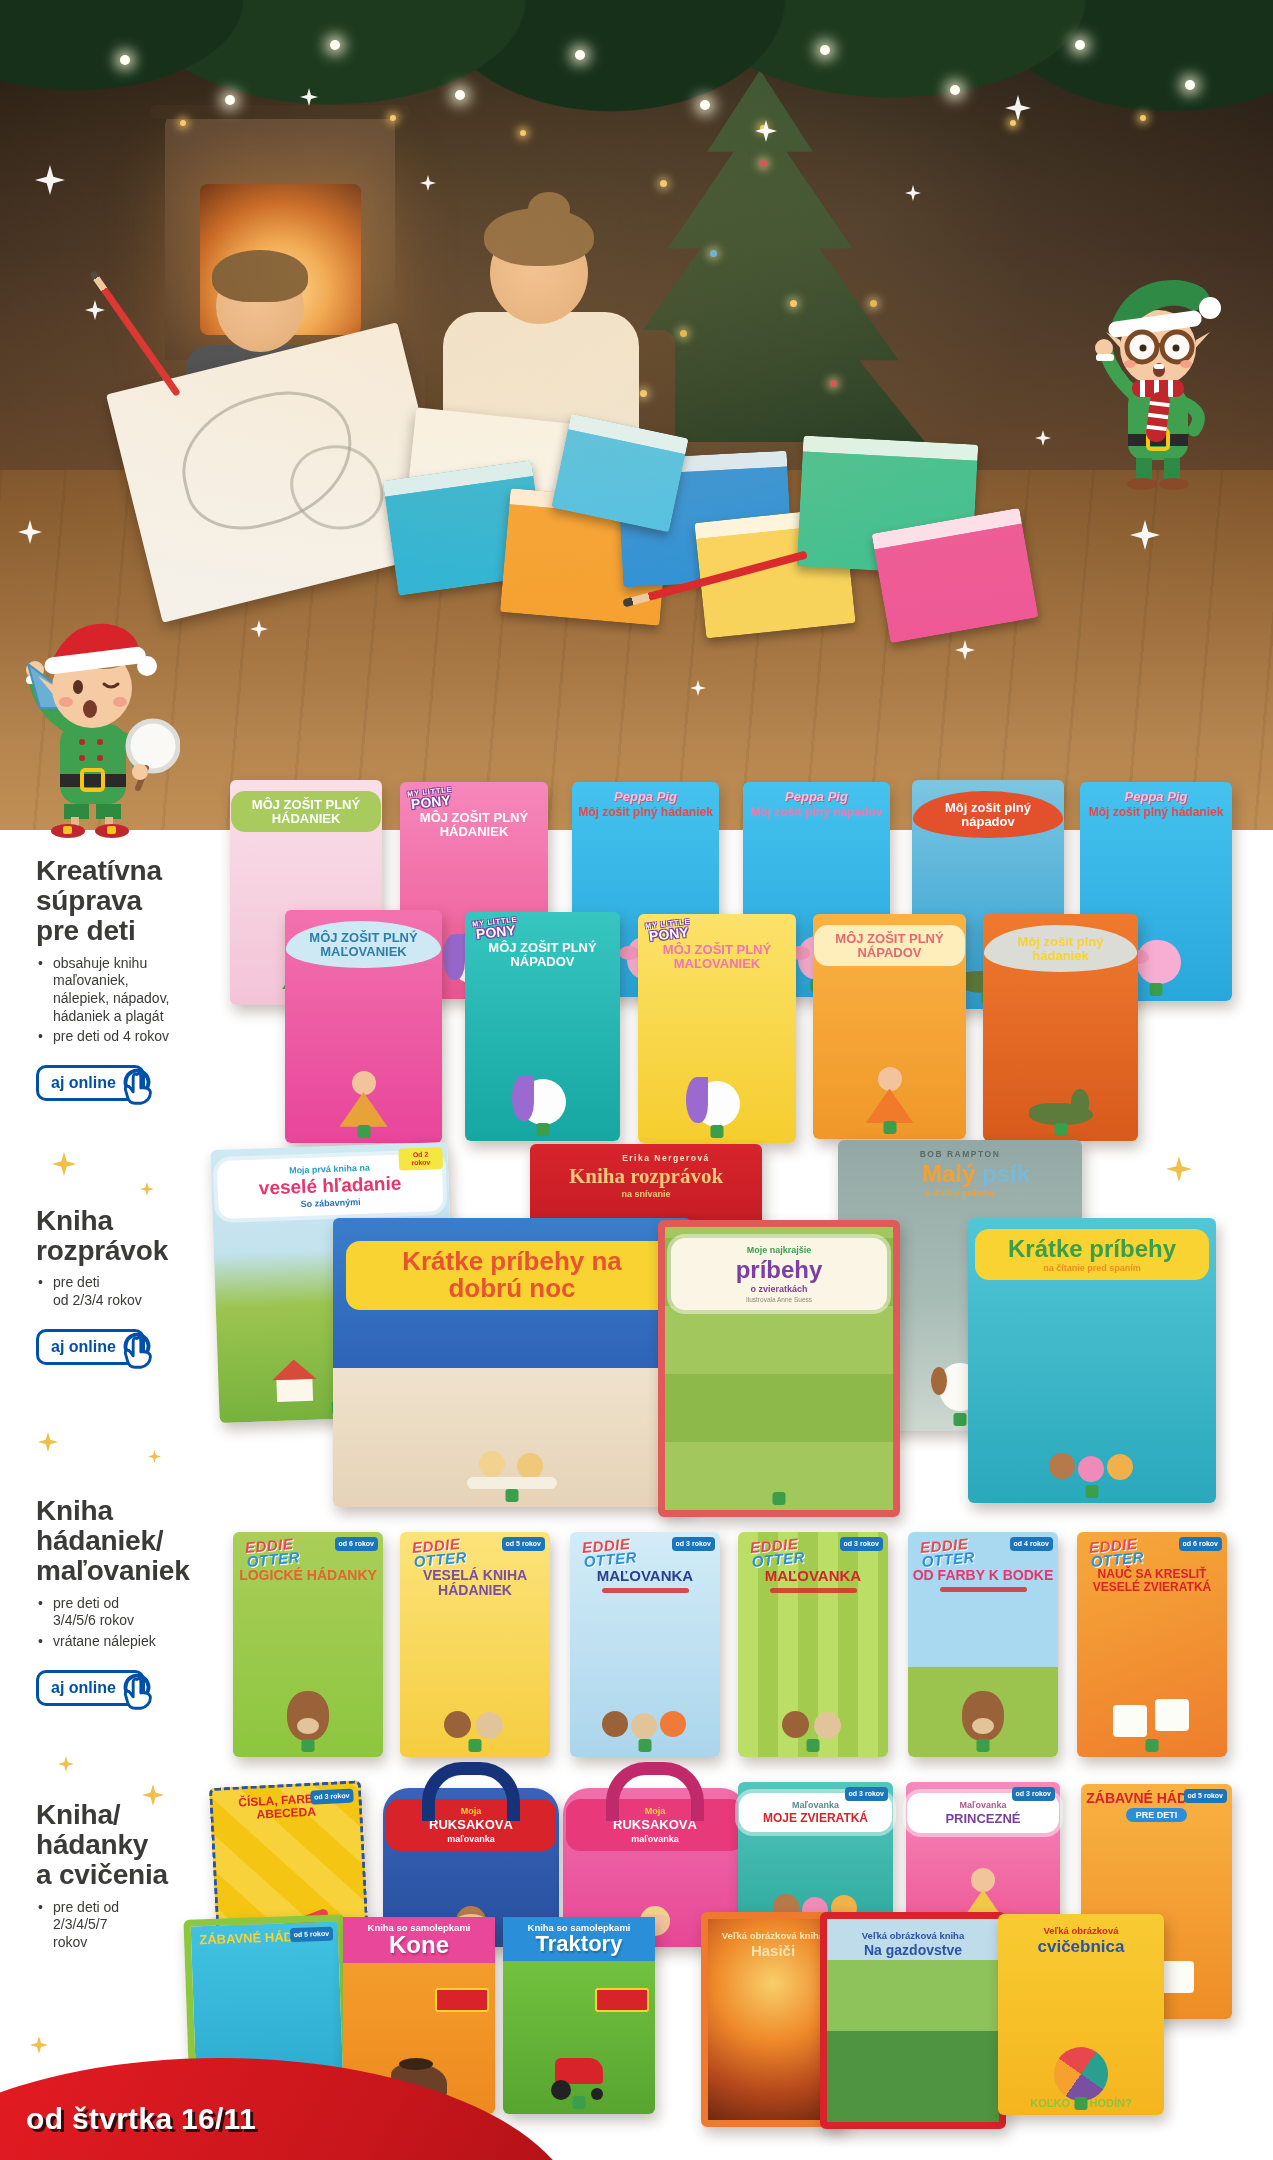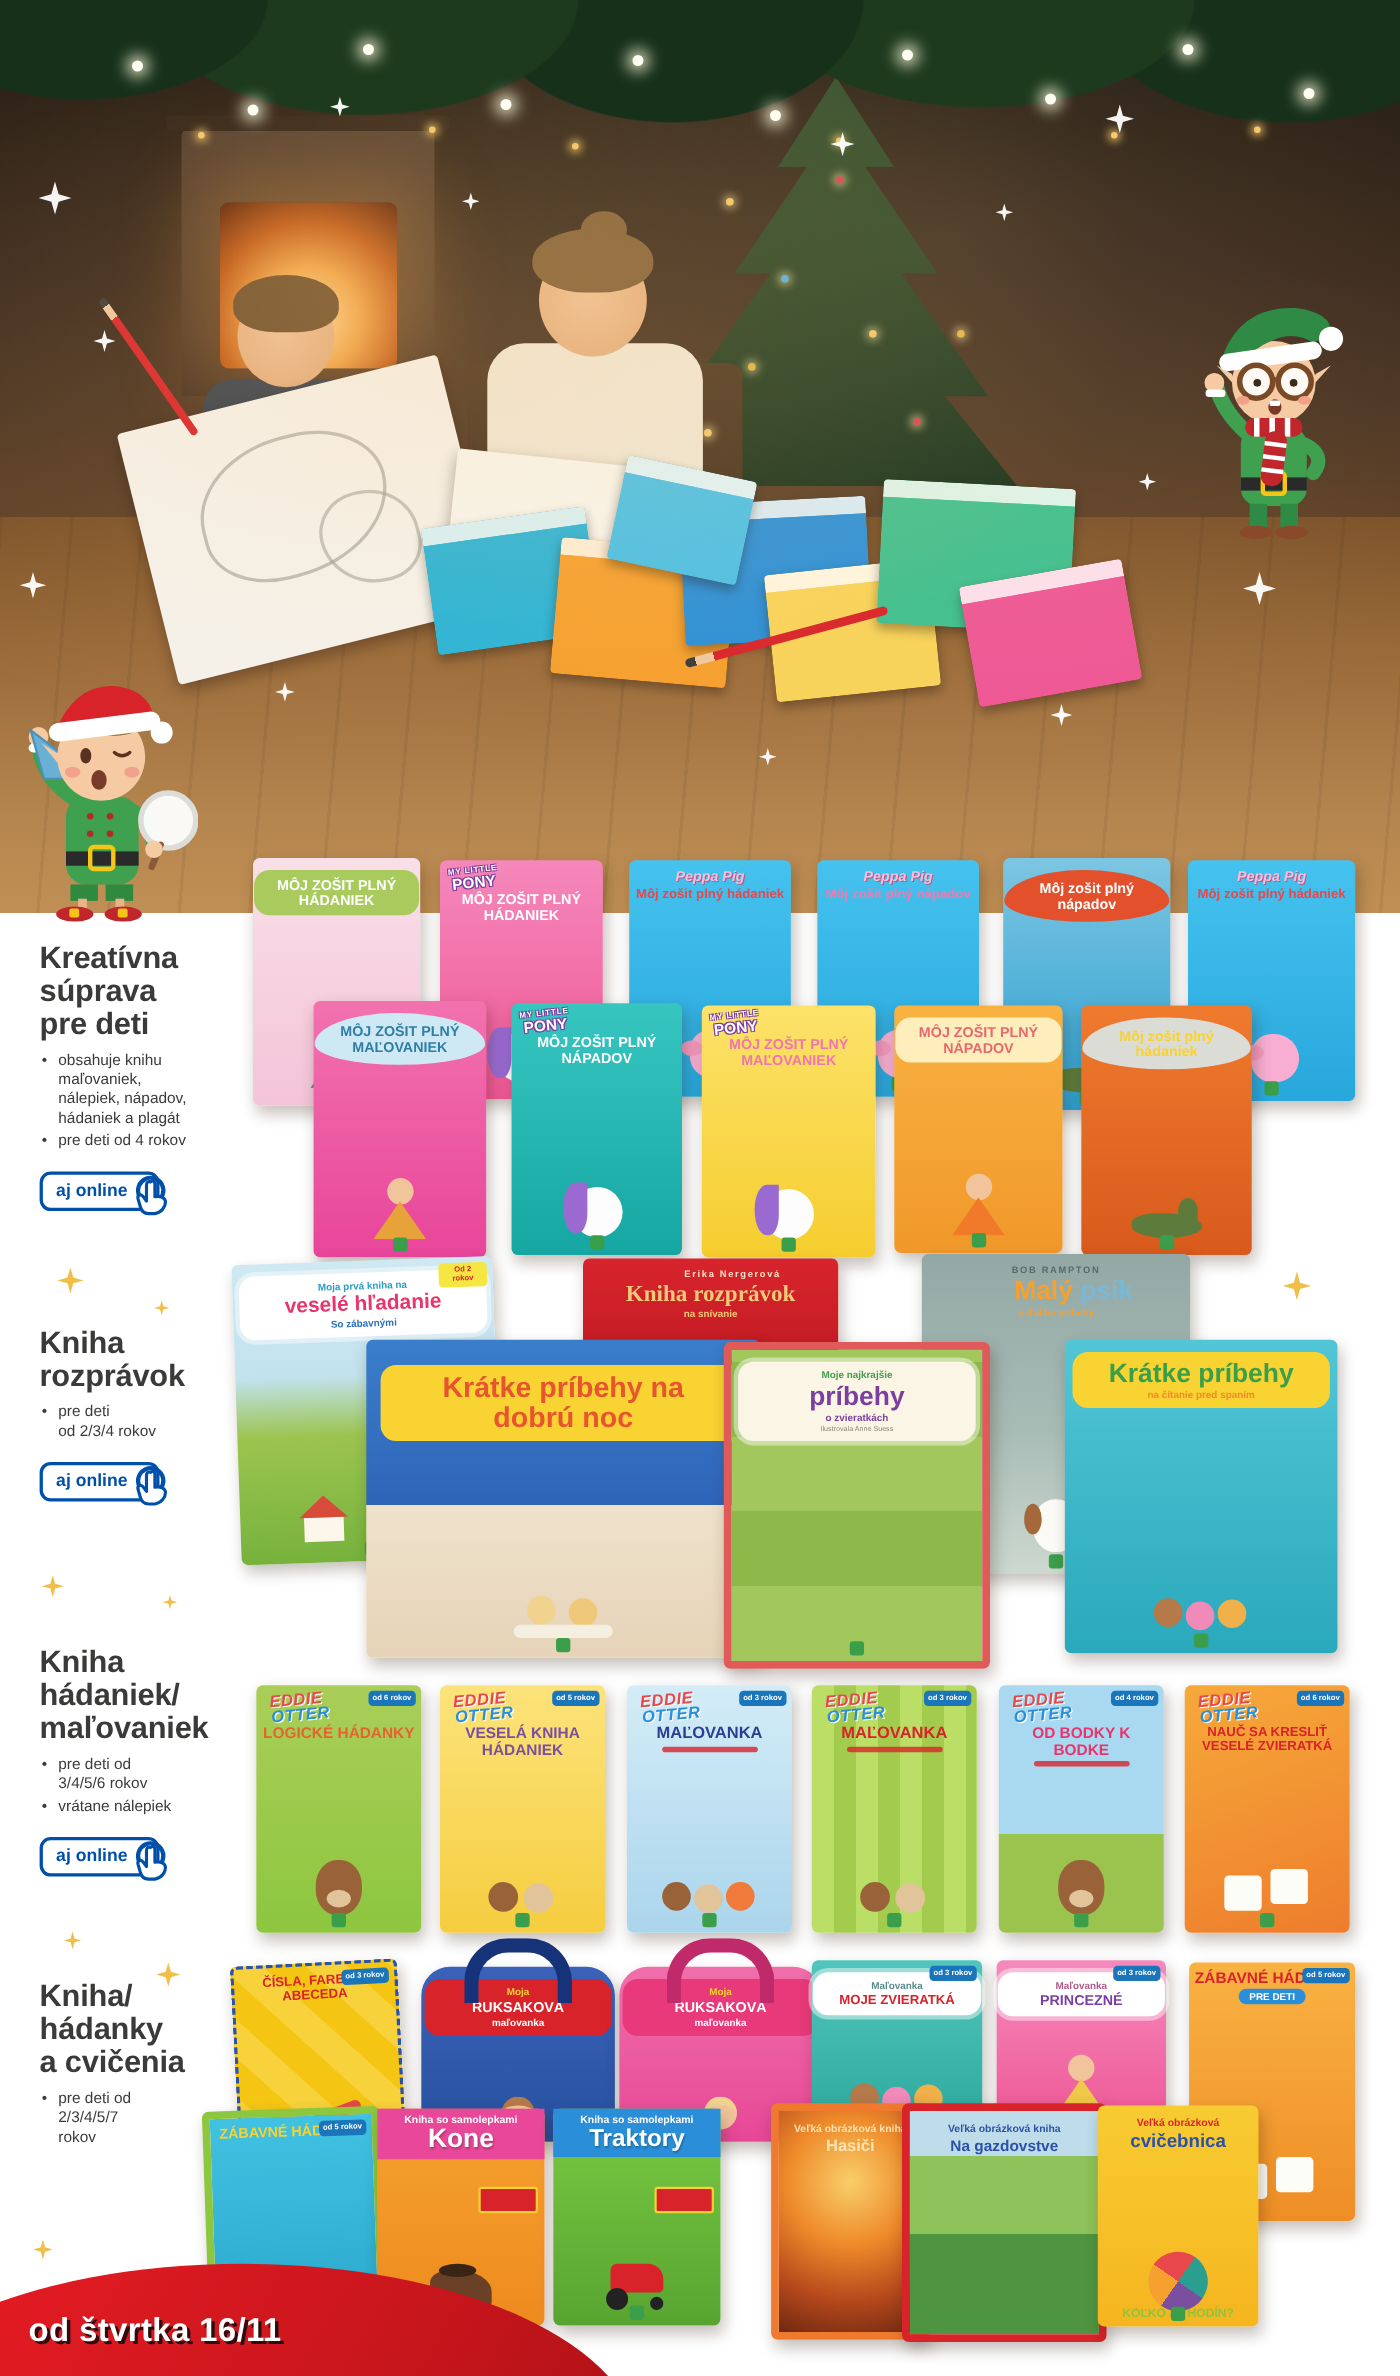--- a/index.html
+++ b/index.html
@@ -560,21 +560,21 @@
       <span class="redline"></span>
       <span class="art icon-pair"></span>
       <span class="bk-badge">od 3 rokov</span>
       <span class="pub"></span>
     </div>
     <div class="book" style="left: 693px; top: 10px; width: 150px; height: 218px; background: linear-gradient(rgb(169, 217, 241) 0px, rgb(169, 217, 241) 60%, rgb(155, 196, 79) 60%, rgb(155, 196, 79) 100%); z-index: 1;">
       <span class="brand-eddie">
         <i>EDDIE</i>
         <i>OTTER</i>
       </span>
-      <span class="bk-title" style="color: rgb(232, 53, 109); font-size: 14px;">OD BODKY K BODKE</span>
+      <span class="bk-title" style="color: rgb(232, 53, 109); font-size: 14px;">OD FARBY K BODKE</span>
       <span class="redline"></span>
       <span class="art icon-otter"></span>
       <span class="bk-badge">od 4 rokov</span>
       <span class="pub"></span>
     </div>
     <div class="book" style="left: 862px; top: 10px; width: 150px; height: 218px; background: linear-gradient(160deg, rgb(246, 169, 58), rgb(238, 125, 44)); z-index: 1;">
       <span class="brand-eddie">
         <i>EDDIE</i>
         <i>OTTER</i>
       </span>
@@ -654,21 +654,21 @@
       <span class="pub"></span>
     </div>
     <div class="book" style="left: 521px; top: 140px; width: 130px; height: 194px; background: radial-gradient(circle at 50% 32%, rgb(248, 207, 106) 0%, rgb(239, 138, 42) 38%, rgb(181, 72, 28) 72%, rgb(110, 40, 16) 100%); z-index: 3; border: 7px solid rgb(239, 122, 46);">
       <span class="bk-kick" style="color: rgb(248, 227, 176);">Veľká obrázková kniha</span>
       <span class="bk-title" style="color: rgb(248, 227, 176); font-size: 15px;">Hasiči</span>
     </div>
     <div class="book" style="left: 640px; top: 140px; width: 172px; height: 196px; background: linear-gradient(rgb(191, 220, 234) 0px, rgb(191, 220, 234) 20%, rgb(142, 194, 90) 20%, rgb(142, 194, 90) 55%, rgb(79, 148, 64) 55%, rgb(79, 148, 64) 100%); z-index: 3; border: 7px solid rgb(216, 35, 42);">
       <span class="bk-kick" style="color: rgb(42, 82, 168);">Veľká obrázková kniha</span>
       <span class="bk-title" style="color: rgb(42, 82, 168); font-size: 14px;">Na gazdovstve</span>
     </div>
-    <div class="book" style="left: 818px; top: 142px; width: 146px; height: 194px; background: linear-gradient(rgb(248, 203, 50), rgb(245, 181, 31)); z-index: 4;">
+    <div class="book" style="left: 818px; top: 142px; width: 166px; height: 194px; background: linear-gradient(rgb(248, 203, 50), rgb(245, 181, 31)); z-index: 4;">
       <span class="bk-kick" style="color: rgb(216, 35, 42);">Veľká obrázková</span>
       <span class="bk-title" style="color: rgb(42, 82, 168); font-size: 17px;">cvičebnica</span>
       <span class="art icon-wheel"></span>
       <span class="bk-footer" style="color: rgb(139, 197, 63);">KOĽKO JE HODÍN?</span>
       <span class="pub"></span>
     </div>
   </div>
 
 <div id="gold-sparks">
     <i class="gspark" style="left: 52px; top: 1152px; width: 24px; height: 24px;"></i>

